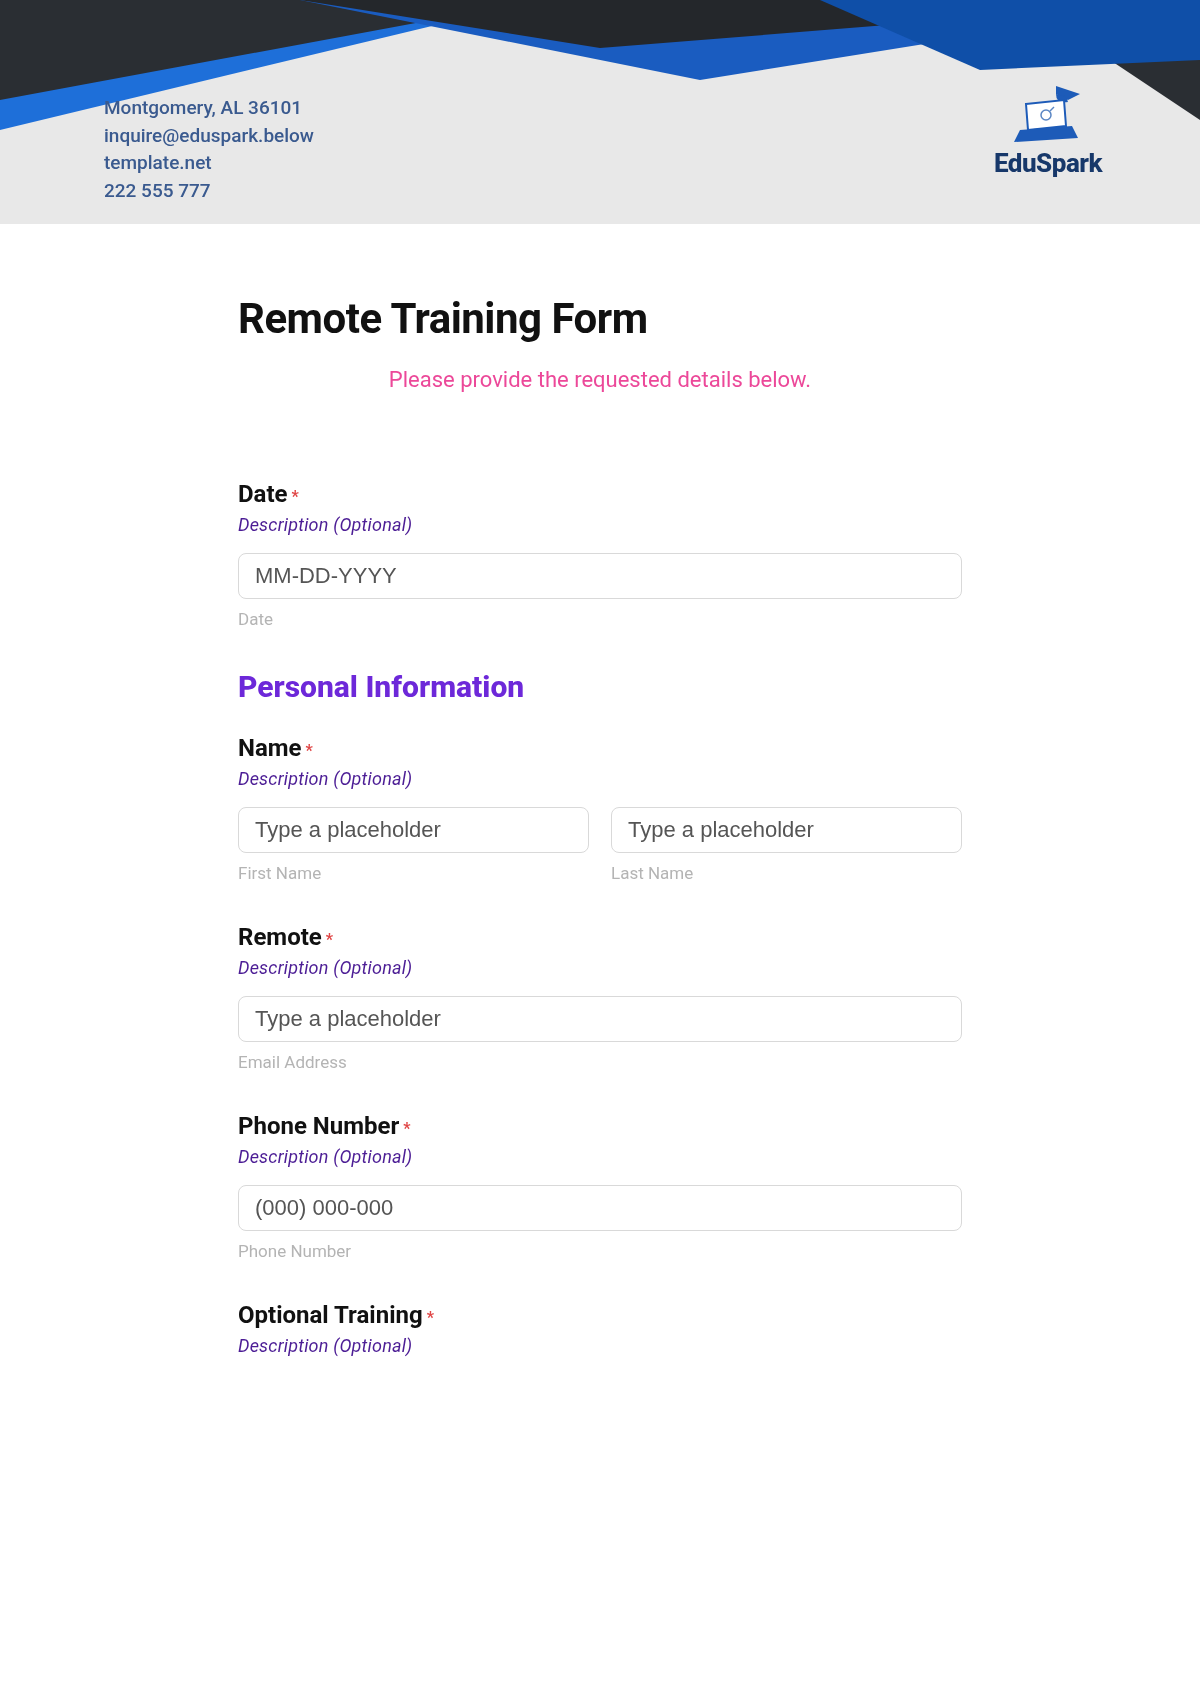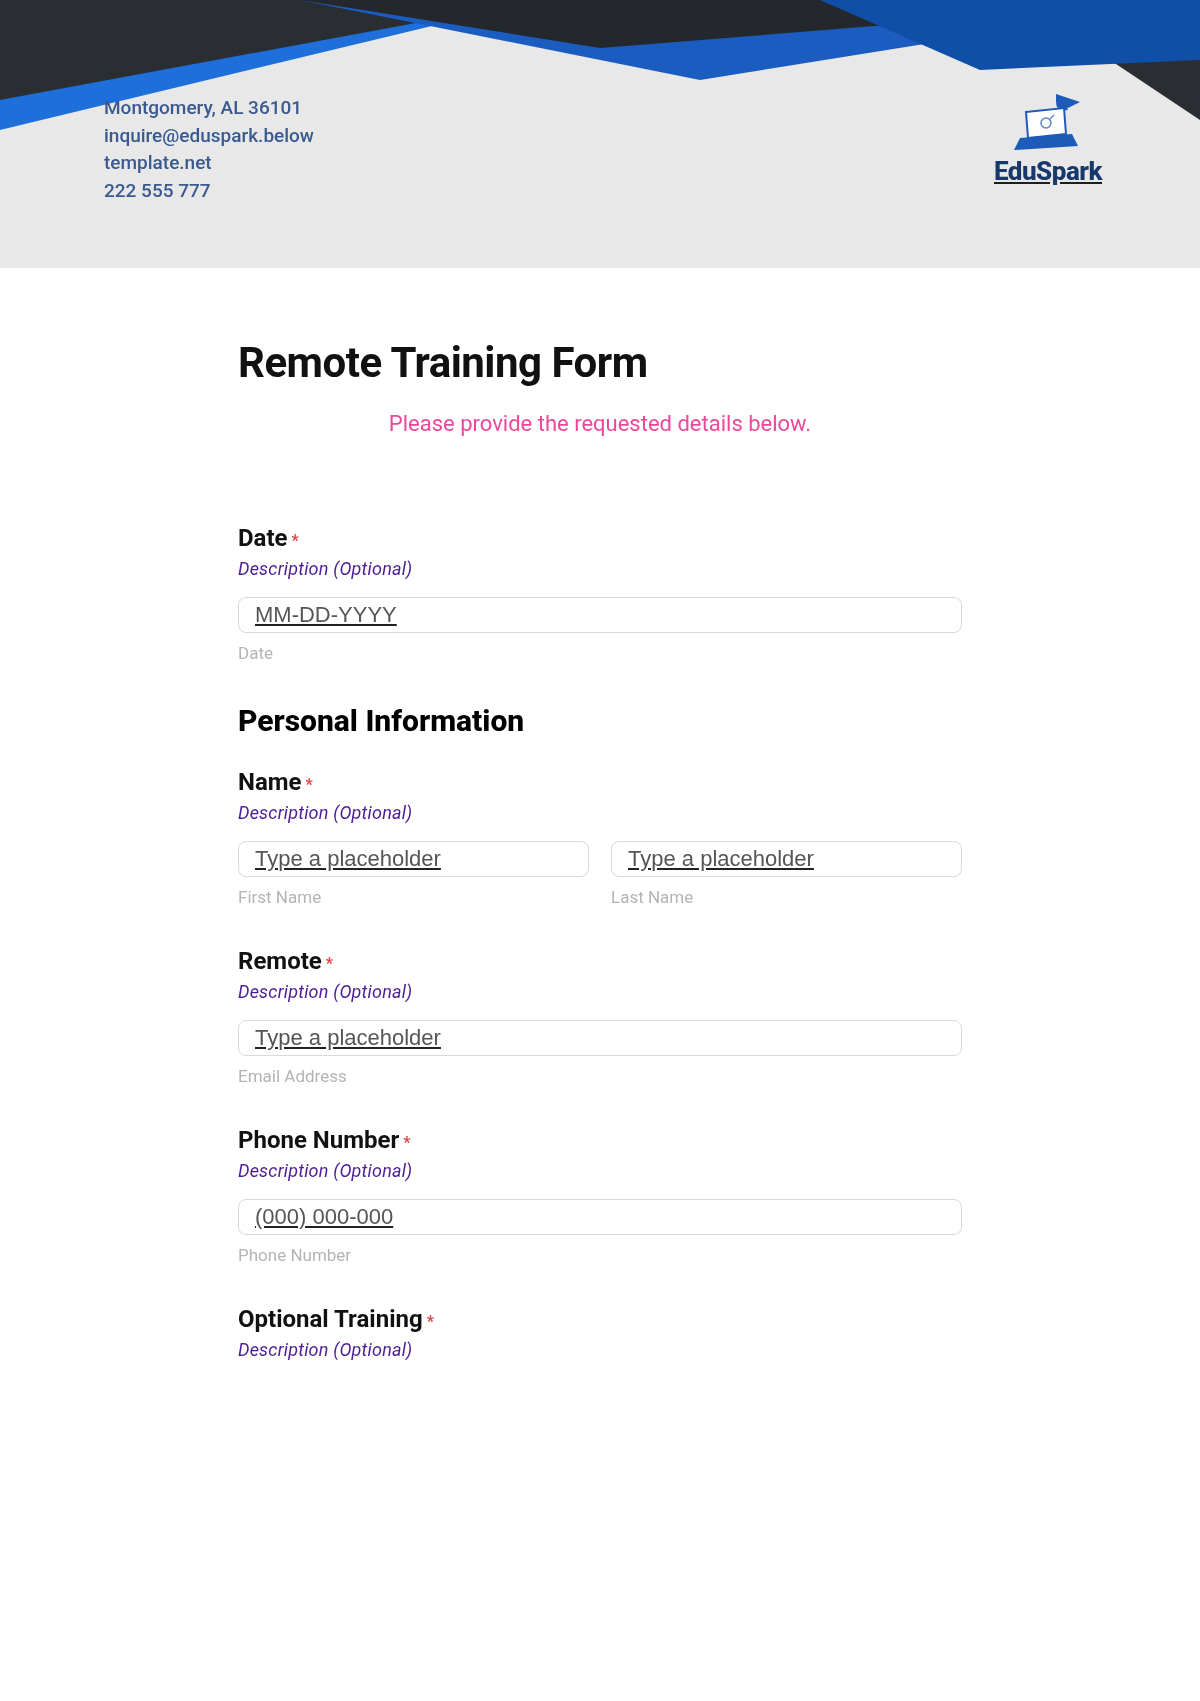--- a/index.html
+++ b/index.html
@@ -5,42 +5,41 @@
   * { box-sizing: border-box; margin: 0; padding: 0; }
   body {
     font-family: -apple-system, BlinkMacSystemFont, "Segoe UI", Roboto, Arial, sans-serif;
     background: #fff;
     width: 1200px;
     color: #1e1e1e;
   }
   .header-wrap {
     background: #e8e8e8;
     position: relative;
-    height: 268px;
+    height: 224px;
     overflow: hidden;
   }
   .header-geo {
     position: absolute;
     inset: 0;
   }
   .contact-block {
     position: absolute;
     top: 94px;
     left: 104px;
     font-size: 19px;
     line-height: 1.45;
     color: #3a5a8f;
     font-weight: 500;
   }
   .logo-block {
     position: absolute;
-    top: 94px;
+    top: 86px;
     right: 98px;
     text-align: left;
-    text-decoration: underline;
   }
   .logo-block .brand {
     font-size: 26px;
     font-weight: 800;
     color: #17386a;
     letter-spacing: -0.5px;
   }
   .logo-block svg { display: block; margin: 0 auto 4px auto; }
   .form-area {
     padding: 70px 108px 40px 108px;
@@ -57,49 +56,48 @@
   }
   .page-subtitle {
     text-align: center;
     font-size: 22px;
     color: #ec4899;
     margin-bottom: 88px;
   }
   .section-title {
     font-size: 30px;
     font-weight: 800;
-    color: #000000;
+    color: #6d28d9;
     margin: 32px 0 30px 0;
   }
   .field-group { margin-bottom: 40px; }
   .field-label {
     font-size: 24px;
     font-weight: 700;
     color: #111;
     display: inline-block;
   }
   .req { color: #e04646; font-weight: 700; margin-left: 4px; }
   .field-desc {
     font-size: 18px;
     color: #4c1d95;
     font-style: italic;
     margin-top: 6px;
     letter-spacing: 0.2px;
   }
   .input {
     width: 100%;
-    height: 36px;
+    height: 46px;
     border: 1px solid #d9d9d9;
     border-radius: 8px;
     padding: 0 16px;
     font-size: 22px;
     color: #222;
     background: #fff;
     margin-top: 18px;
-    text-decoration: underline;
   }
   .input::placeholder { color: #555; }
   .sublabel {
     font-size: 17px;
     color: #b4b4b4;
     margin-top: 10px;
   }
   .two-col {
     display: flex;
     gap: 22px;

